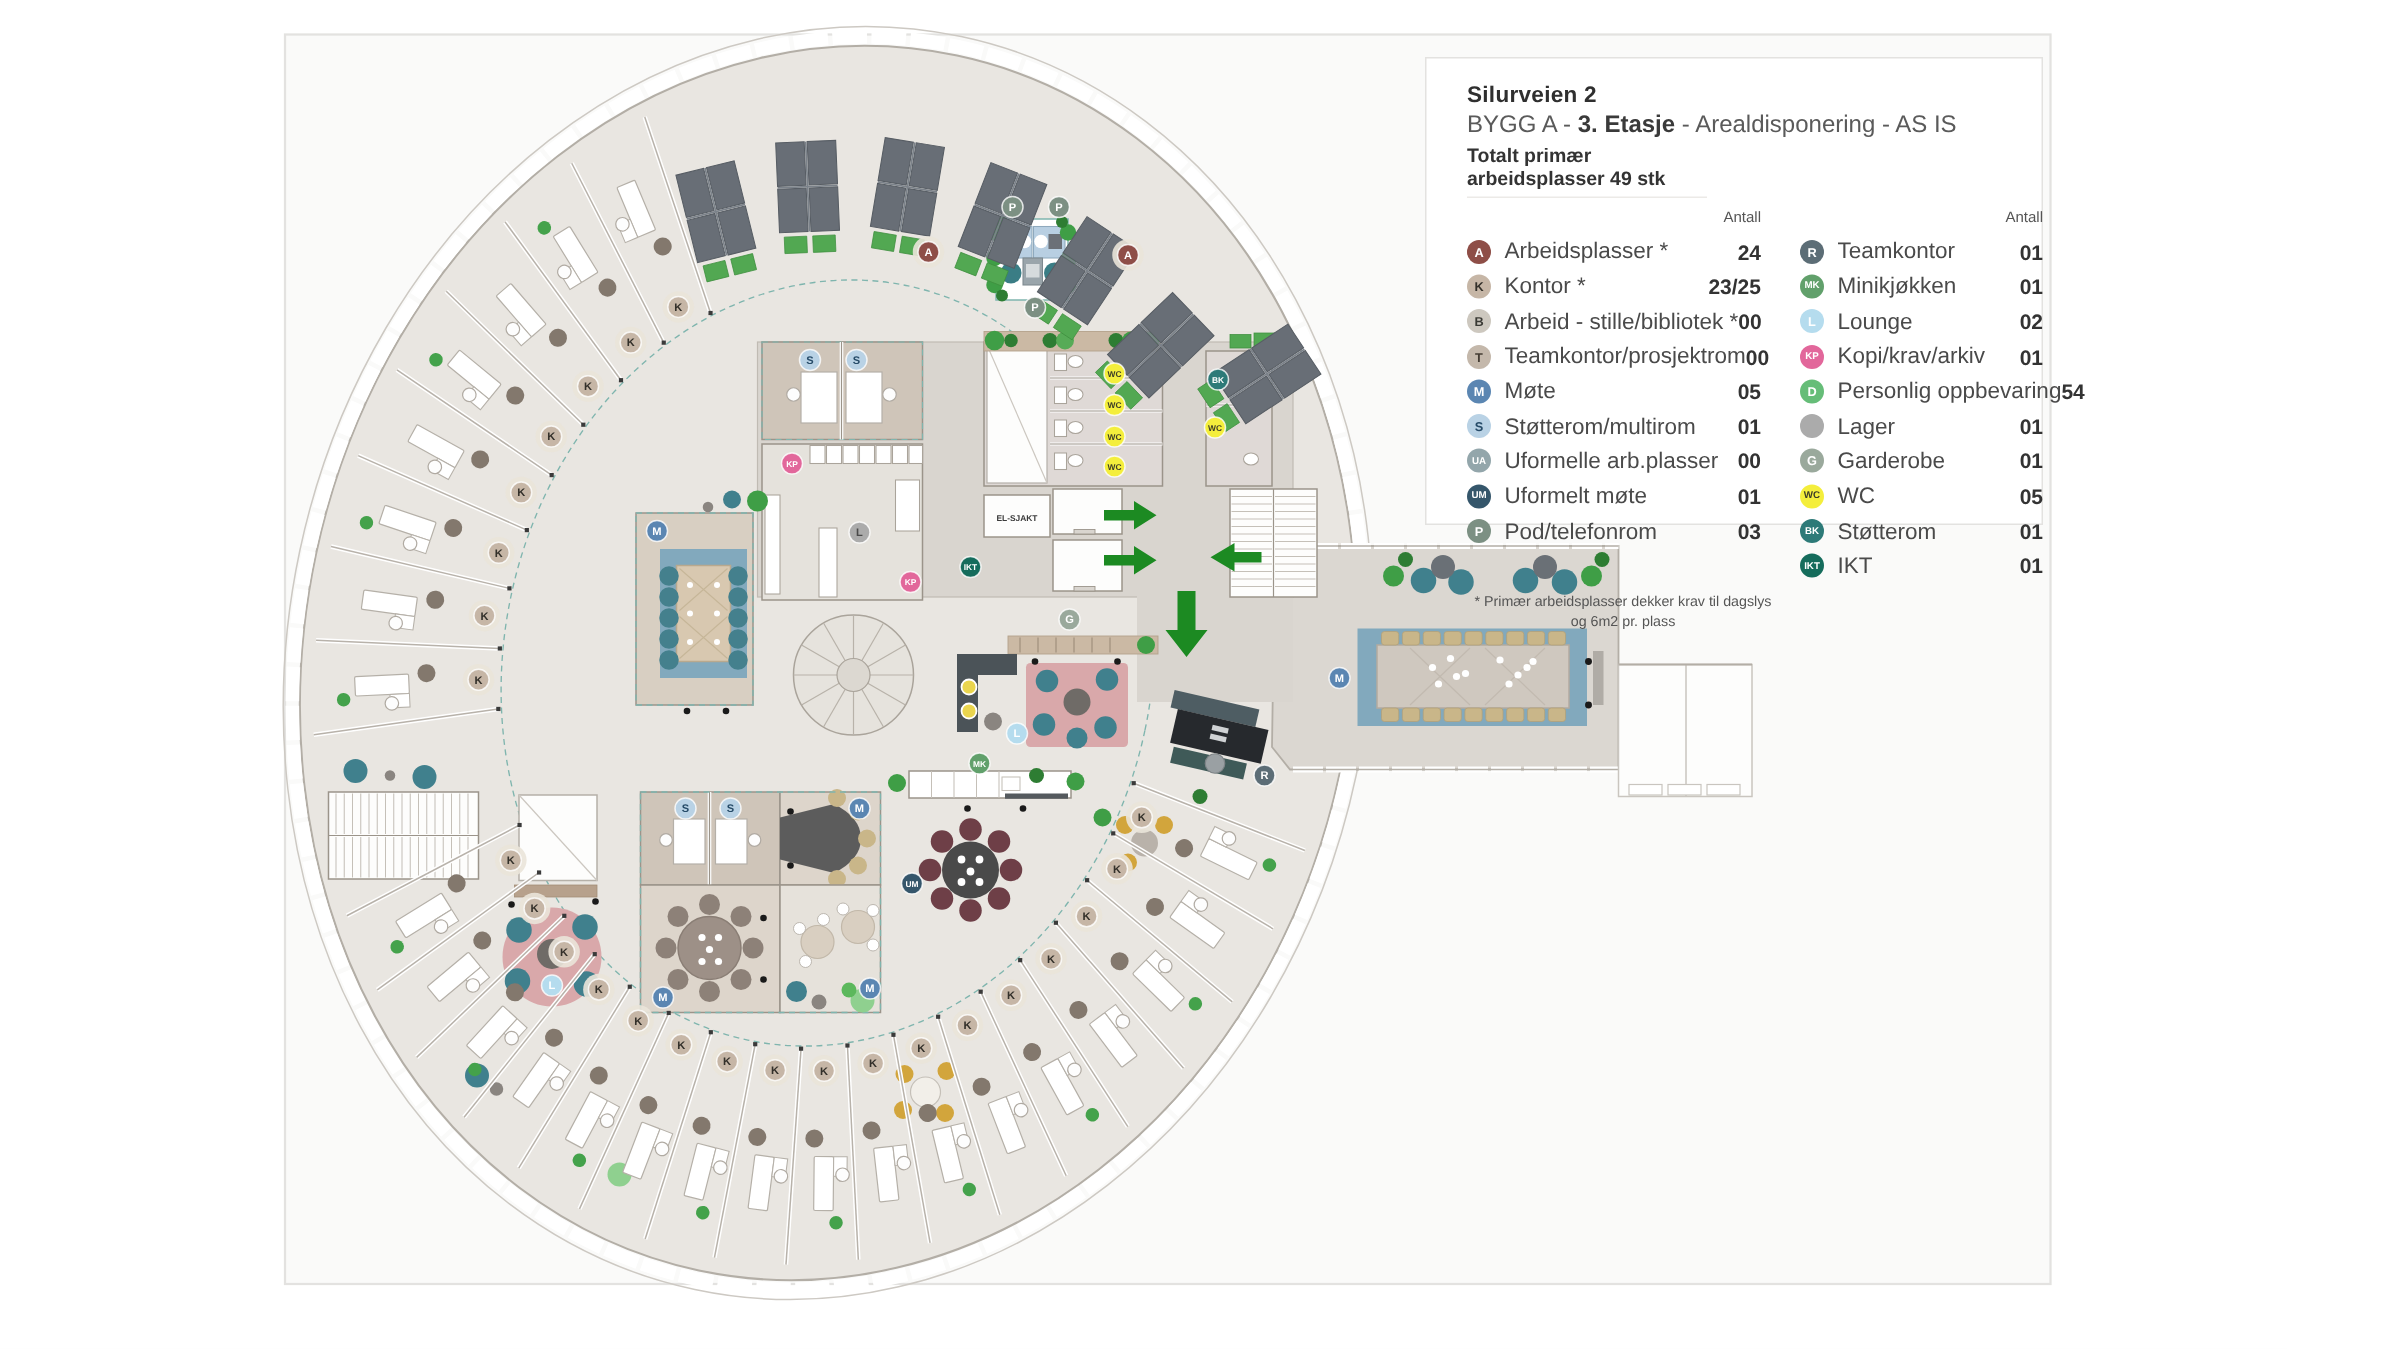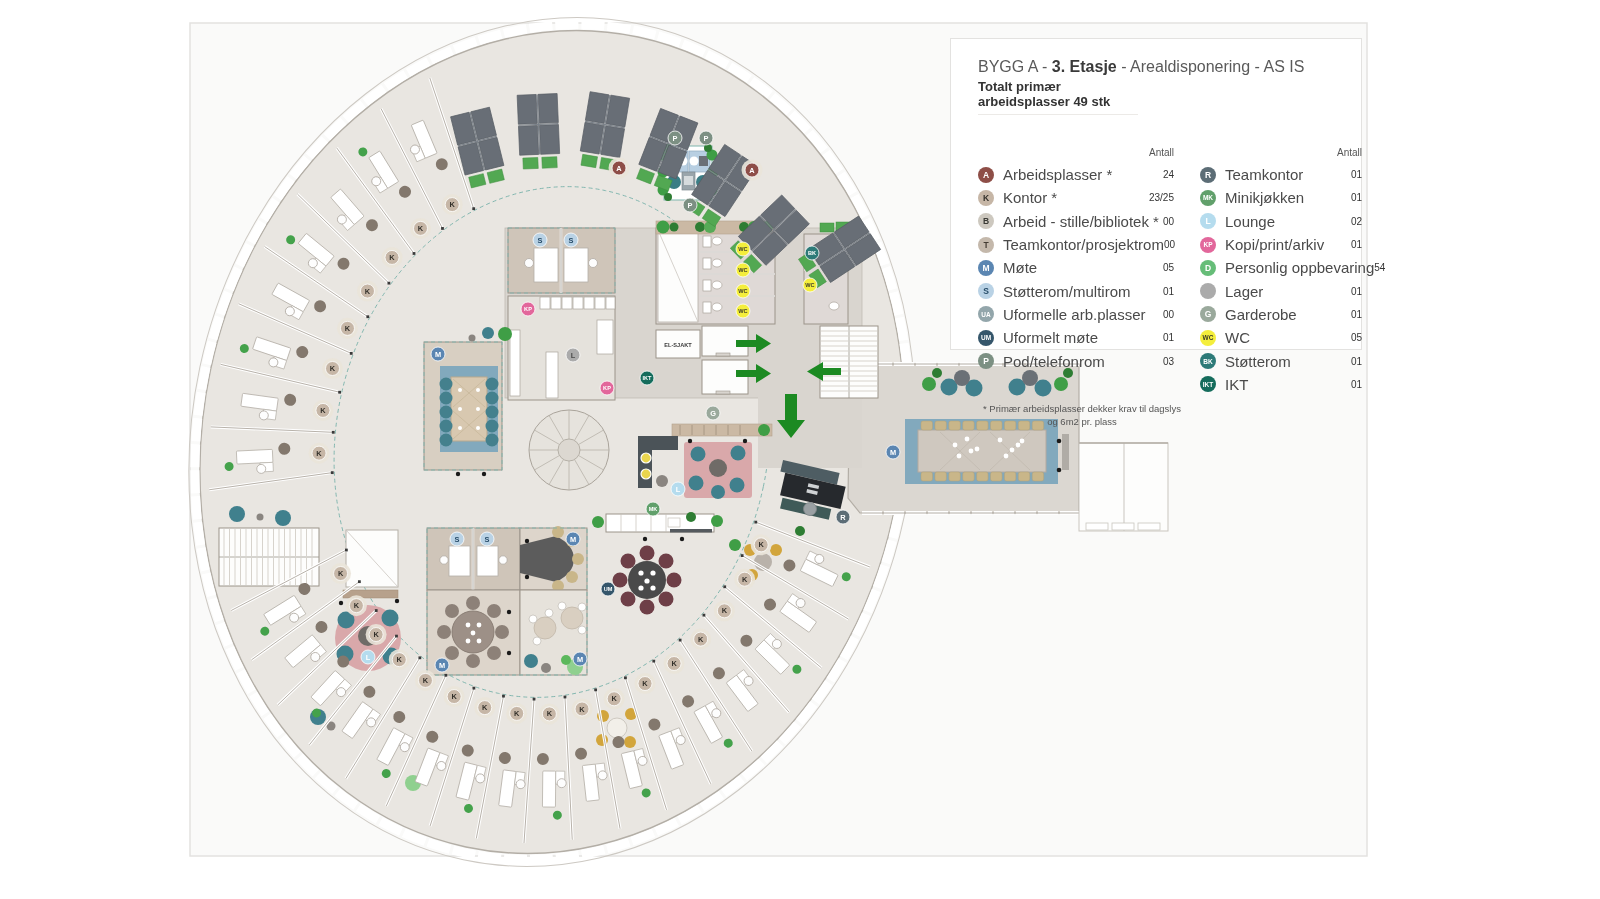--- a/index.html
+++ b/index.html
@@ -9,28 +9,28 @@
     position:absolute;left:950px;top:38px;width:412px;height:312px;
     background:#ffffff;border:1px solid #e3e2e0;box-sizing:border-box;
     padding:16px 18px 10px 27px;z-index:5;
   }
   .legend-title{font-size:15px;font-weight:bold;color:#2f2f2f;letter-spacing:.2px;}
   .legend-subtitle{font-size:16px;color:#5a5a5a;margin-top:3px;}
   .legend-subtitle b{color:#3a3a3a;}
   .legend-total{font-size:13px;font-weight:bold;color:#333;margin-top:3px;padding-bottom:5px;
     border-bottom:1px solid #eceae7;width:160px;}
   .legend-cols{display:flex;margin-top:2px;}
-  .lcol{width:196px;margin-right:26px;margin-top:24px;}
+  .lcol{width:196px;margin-right:26px;}
   .rcol{width:162px;margin-right:0;}
   .antall{font-size:10px;color:#555;text-align:right;margin:6px 0 5px 0;}
   .lrow{display:flex;align-items:center;height:23.3px;}
   .badge{width:16px;height:16px;border-radius:50%;flex:0 0 16px;display:flex;
     align-items:center;justify-content:center;font-weight:bold;}
   .lrow .lab{font-size:15px;color:#4a4a4a;margin-left:9px;white-space:nowrap;}
-  .lrow .cnt{font-size:10px;color:#333;margin-left:auto;}
+  .lrow .cnt{font-size:14px;color:#333;margin-left:auto;font-weight:bold;}
   .footnote{font-size:9.5px;color:#555;margin-top:7px;width:208px;line-height:1.35;text-align:center;}
 </style>
 </head>
 <body>
 
 <div class="stage">
 
 <svg id="plan" width="1600" height="899" viewBox="0 0 1600 899">
 
   <rect x="190" y="23" width="1177" height="833" fill="#fafaf9" stroke="#e3e2e0" stroke-width="1.5"></rect>
@@ -1080,20 +1080,21 @@
           <text x="653" y="511.1" text-anchor="middle" font-size="5.6" font-weight="bold" fill="#ffffff" font-family="&quot;Liberation Sans&quot;,sans-serif">MK</text>
         </g>
         <g>
           <circle cx="843" cy="517" r="7" fill="#5c6d76" stroke="rgba(255,255,255,0.8)" stroke-width="1"></circle>
           <text x="843" y="519.6" text-anchor="middle" font-size="7.4" font-weight="bold" fill="#ffffff" font-family="&quot;Liberation Sans&quot;,sans-serif">R</text>
         </g>
       </g>
 </svg>
 
 <div class="legend">
+  <div class="legend-title">Silurveien 2</div>
   <div class="legend-subtitle"><span>BYGG A - </span><b>3. Etasje</b><span> - Arealdisponering - AS IS</span></div>
   <div class="legend-total">Totalt primær arbeidsplasser 49 stk</div>
   <div class="legend-cols">
     <div class="lcol" id="legend-col-left">
       <div class="antall">Antall</div>
     <div class="lrow">
             <span class="badge" style="background: rgb(142, 78, 71); color: rgb(255, 255, 255); font-size: 8.5px;">A</span>
             <span class="lab">Arbeidsplasser *</span>
             <span class="cnt">24</span>
           </div>
@@ -1150,21 +1151,21 @@
             <span class="lab">Minikjøkken</span>
             <span class="cnt">01</span>
           </div>
           <div class="lrow">
             <span class="badge" style="background: rgb(181, 220, 238); color: rgb(255, 255, 255); font-size: 8.5px;">L</span>
             <span class="lab">Lounge</span>
             <span class="cnt">02</span>
           </div>
           <div class="lrow">
             <span class="badge" style="background: rgb(226, 103, 155); color: rgb(255, 255, 255); font-size: 6.5px;">KP</span>
-            <span class="lab">Kopi/print/arkiv</span>
+            <span class="lab">Kopi/krav/arkiv</span>
             <span class="cnt">01</span>
           </div>
           <div class="lrow">
             <span class="badge" style="background: rgb(102, 189, 120); color: rgb(255, 255, 255); font-size: 8.5px;">D</span>
             <span class="lab">Personlig oppbevaring</span>
             <span class="cnt">54</span>
           </div>
           <div class="lrow">
             <span class="badge" style="background: rgb(171, 171, 171); color: rgb(74, 74, 74); font-size: 8.5px;"></span>
             <span class="lab">Lager</span>

